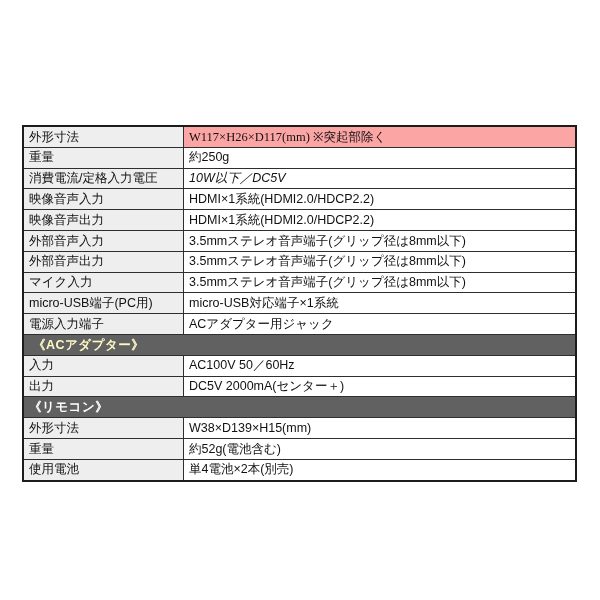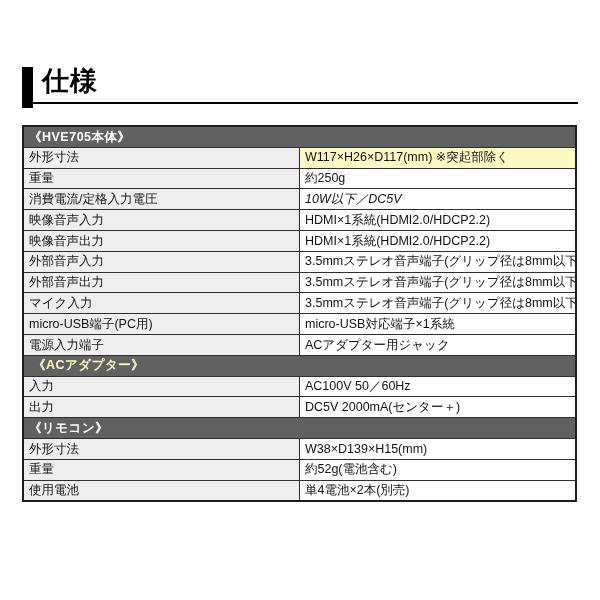--- a/index.html
+++ b/index.html
@@ -85,34 +85,26 @@
   }
   td.value-cell {
     background: #ffffff;
   }
 </style>
 </head>
 <body>
 
 <div class="page">
 
-  <div class="title-block">
-    <div class="title-bar"></div>
-    <div class="title-text">仕様</div>
-    <div class="title-underline"></div>
-  </div>
 
   <table class="spec">
     <tbody id="spec-body">
         <tr>
-          <th class="section-header" colspan="2" style="background: rgb(97, 97, 97); color: rgb(255, 255, 255);">《HVE705本体》</th>
-        </tr>
-        <tr>
           <td class="label-cell" style="background: rgb(238, 238, 238);">外形寸法</td>
-          <td class="value-cell" style="background: #fef9c3;">W117×H26×D117(mm) ※突起部除く</td>
+          <td class="value-cell" style="background: #fca5a5; font-family: Liberation Serif, serif;">W117×H26×D117(mm) ※突起部除く</td>
         </tr>
         <tr>
           <td class="label-cell" style="background: rgb(238, 238, 238);">重量</td>
           <td class="value-cell" style="background: rgb(255, 255, 255);">約250g</td>
         </tr>
         <tr>
           <td class="label-cell" style="background: rgb(238, 238, 238);">消費電流/定格入力電圧</td>
           <td class="value-cell" style="background: rgb(255, 255, 255); font-style: italic;">10W以下／DC5V</td>
         </tr>
         <tr>

